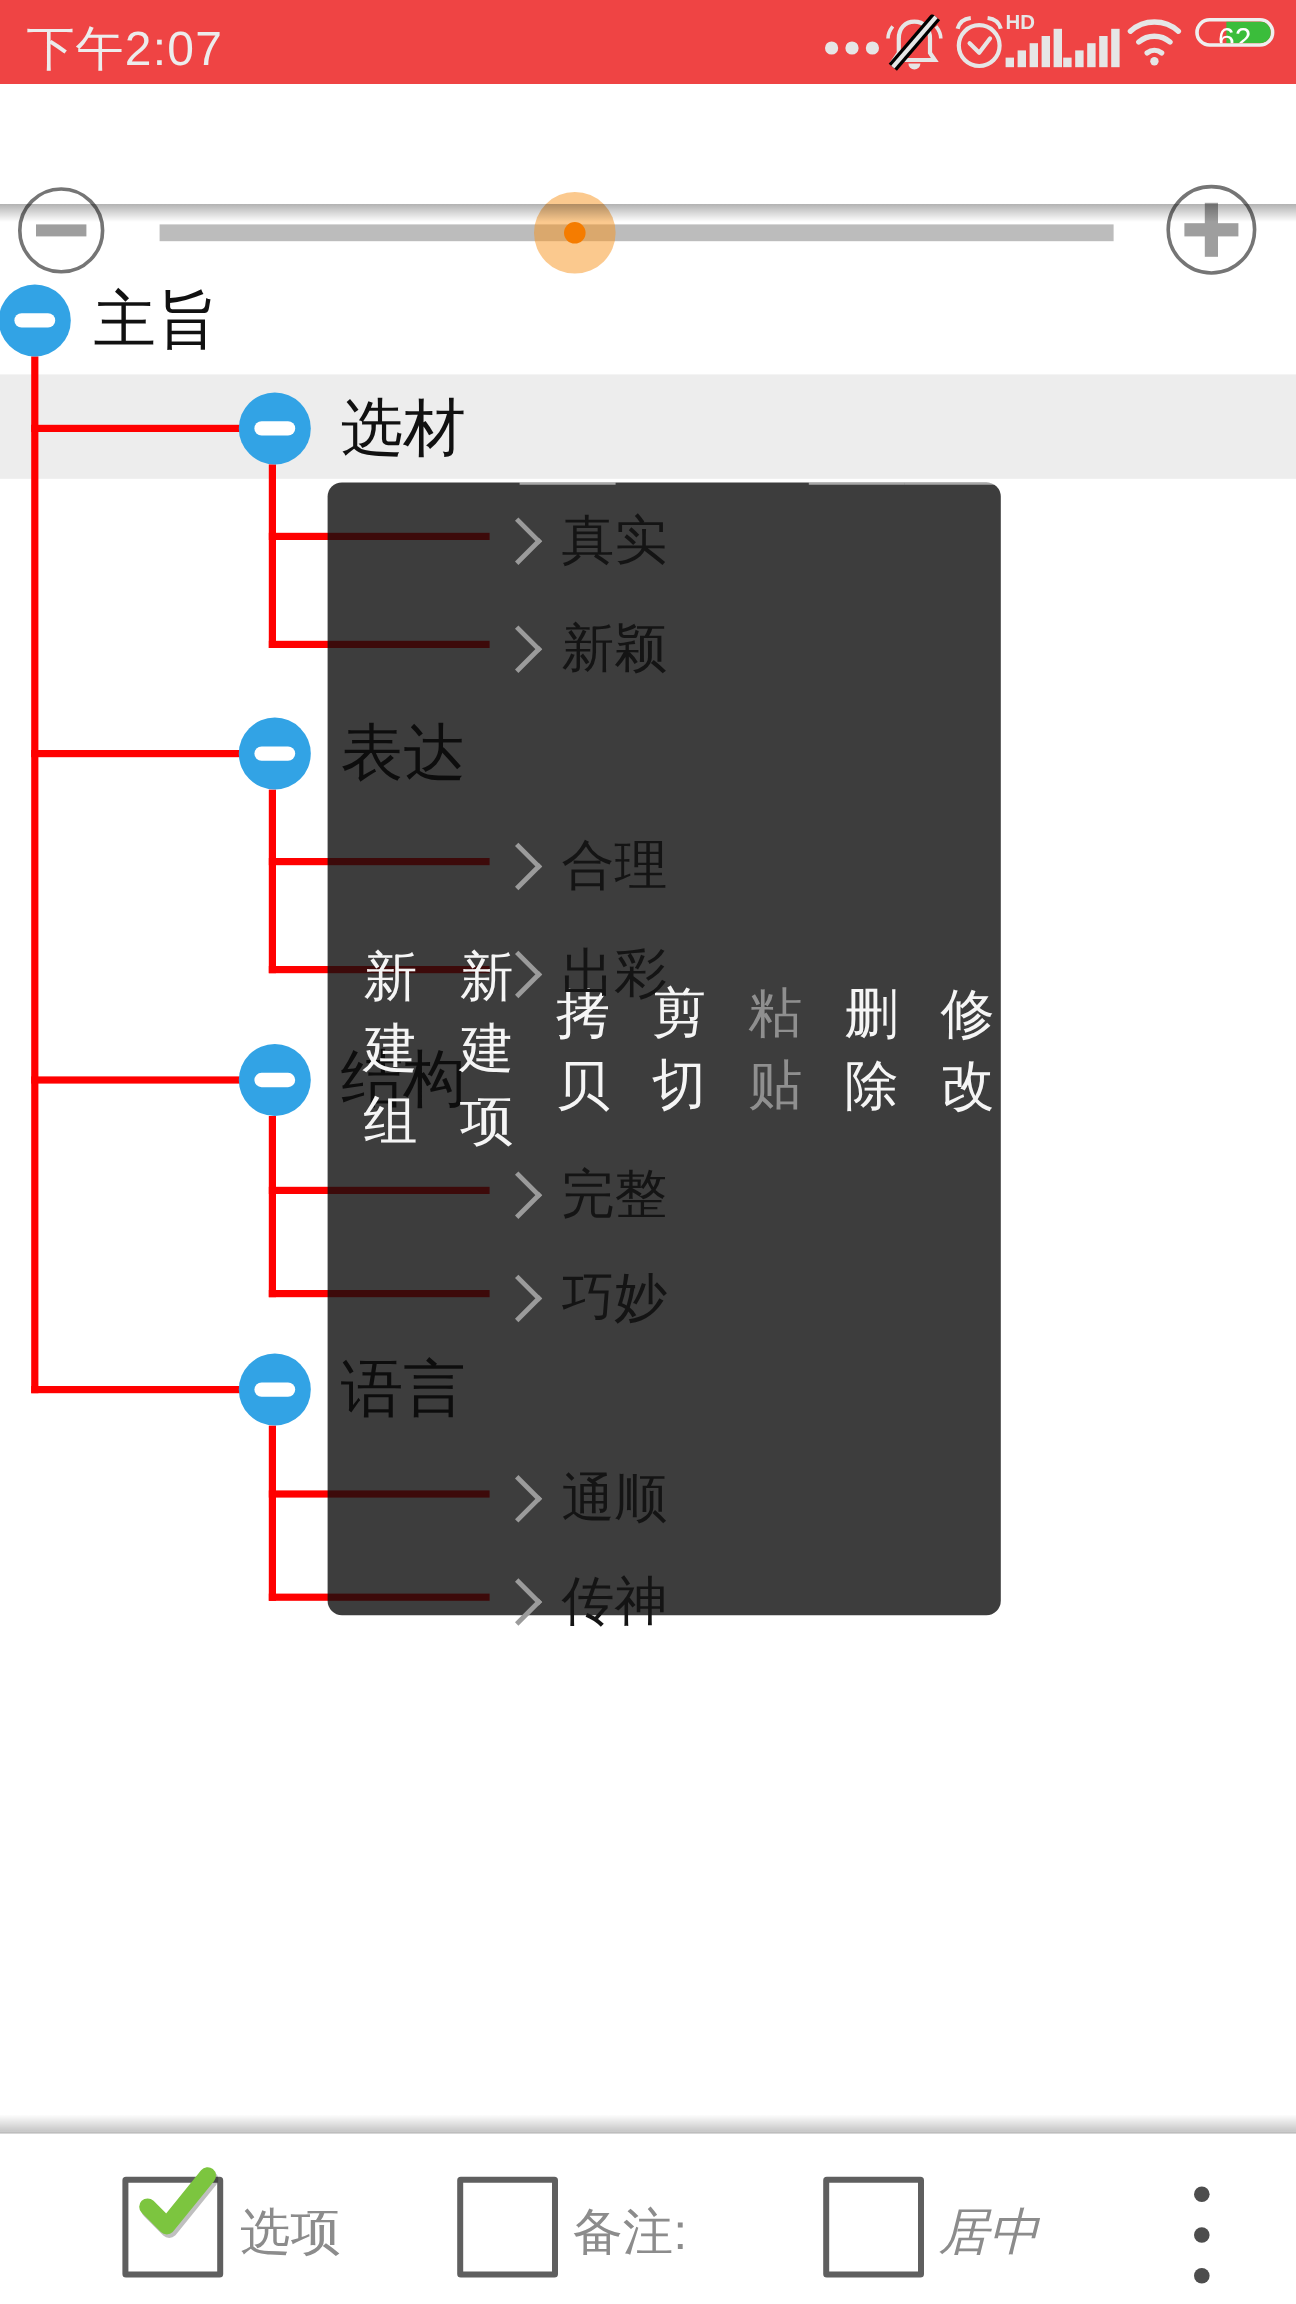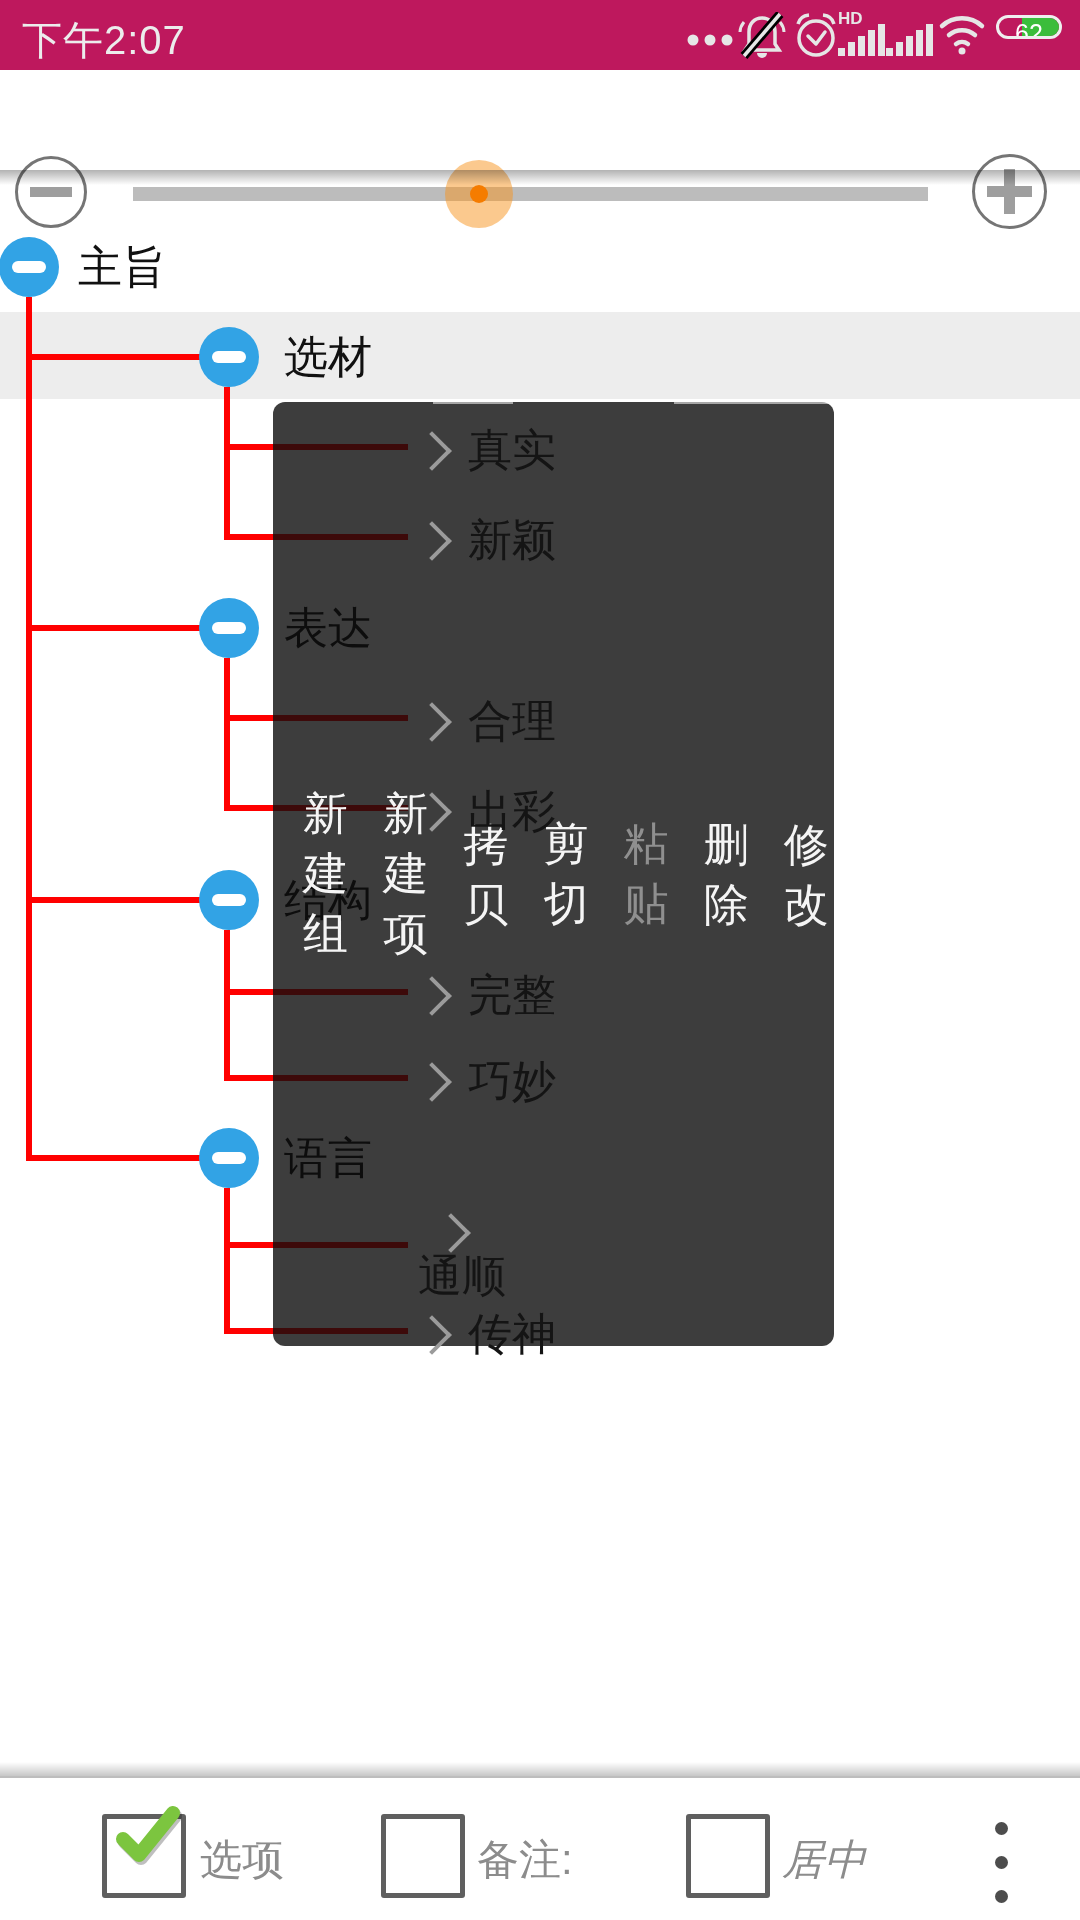--- a/index.html
+++ b/index.html
@@ -1,39 +1,39 @@
 <!DOCTYPE html>
 <html><head>
 <meta charset="utf-8">
 <style>
   html,body{margin:0;padding:0;background:#fff;}
   #app{position:relative;width:1080px;height:1920px;overflow:hidden;background:#ffffff;
        font-family:"Liberation Sans",sans-serif;}
   
-  .statusbar{position:absolute;left:0;top:0;width:1080px;height:70px;background:#be185d;}
+  .statusbar{position:absolute;left:0;top:0;width:1080px;height:70px;background:#ef4444;}
   .sb-time{position:absolute;left:22px;top:13px;font-size:40px;color:#ececec;letter-spacing:1px;}
   .sb-ic{position:absolute;top:0;}
   
   .zoombar{position:absolute;left:0;top:70px;width:1080px;height:100px;background:#fff;}
   .panel-shadow{position:absolute;left:0;top:170px;width:1080px;height:15px;
     background:linear-gradient(to bottom,rgba(0,0,0,0.30),rgba(0,0,0,0));}
   .round-btn{position:absolute;box-sizing:border-box;border:3px solid #757575;border-radius:50%;background:#fff;}
   .btn-minus{left:15px;top:86px;width:72px;height:72px;}
   .btn-plus{left:972px;top:84px;width:75px;height:75px;}
   .glyph-bar{position:absolute;background:#9e9e9e;}
   .track{position:absolute;left:133px;top:117px;width:795px;height:14px;background:#bcbcbc;}
   .thumb-halo{position:absolute;left:445px;top:90px;width:68px;height:68px;border-radius:50%;
     background:rgba(247,148,29,0.50);}
   .thumb-dot{position:absolute;left:470px;top:115px;width:18px;height:18px;border-radius:50%;background:#f57c00;}
   
   .band{position:absolute;left:0;top:312px;width:1080px;height:87px;background:#ededed;z-index:1;}
   .rline{position:absolute;background:#ff0000;z-index:4;}
   .node-circle{position:absolute;width:60px;height:60px;border-radius:50%;background:#32a3e5;z-index:10;}
   .node-circle .minus{position:absolute;left:13px;top:24px;width:34px;height:12px;border-radius:6px;background:#fff;}
-  .node-label{position:absolute;font-size:44px;color:#111;z-index:5;white-space:nowrap;line-height:52px;}
+  .node-label{position:absolute;font-size:52px;color:#111;z-index:5;white-space:nowrap;line-height:52px;}
   .leaf{position:absolute;z-index:30;display:flex;align-items:center;}
   .chev{width:24px;height:24px;border-top:4px solid #9b9b9b;border-right:4px solid #9b9b9b;
     transform:rotate(45deg);margin-right:22px;flex:0 0 auto;}
   .leaf-label{font-size:44px;color:#141414;white-space:nowrap;}
   
   .menu{position:absolute;left:273px;top:402px;width:561px;height:944px;border-radius:12px;
     background:rgba(13,13,13,0.80);z-index:20;display:flex;}
   .menu-item{flex:1;display:flex;align-items:center;padding-left:30px;font-size:45px;color:#f5f5f5;box-sizing:border-box;}
   .menu-item.disabled{color:#8f8f8f;}
   .menu-item.sep{border-top:2px solid rgba(255,255,255,0.55);}
@@ -174,21 +174,21 @@
       <span class="leaf-label">出彩</span>
     </div>
   <div class="leaf" style="left:418px;top:966px;">
       <span class="chev"></span>
       <span class="leaf-label">完整</span>
     </div>
   <div class="leaf" style="left:418px;top:1052px;">
       <span class="chev"></span>
       <span class="leaf-label">巧妙</span>
     </div>
-  <div class="leaf" style="left:418px;top:1219px;flex-direction:column;">
+  <div class="leaf" style="left:418px;top:1219px;">
       <span class="chev"></span>
       <span class="leaf-label">通顺</span>
     </div>
   <div class="leaf" style="left:418px;top:1305px;">
       <span class="chev"></span>
       <span class="leaf-label">传神</span>
     </div>
 
   <div class="menu">
     <div class="menu-item">新建组</div>

